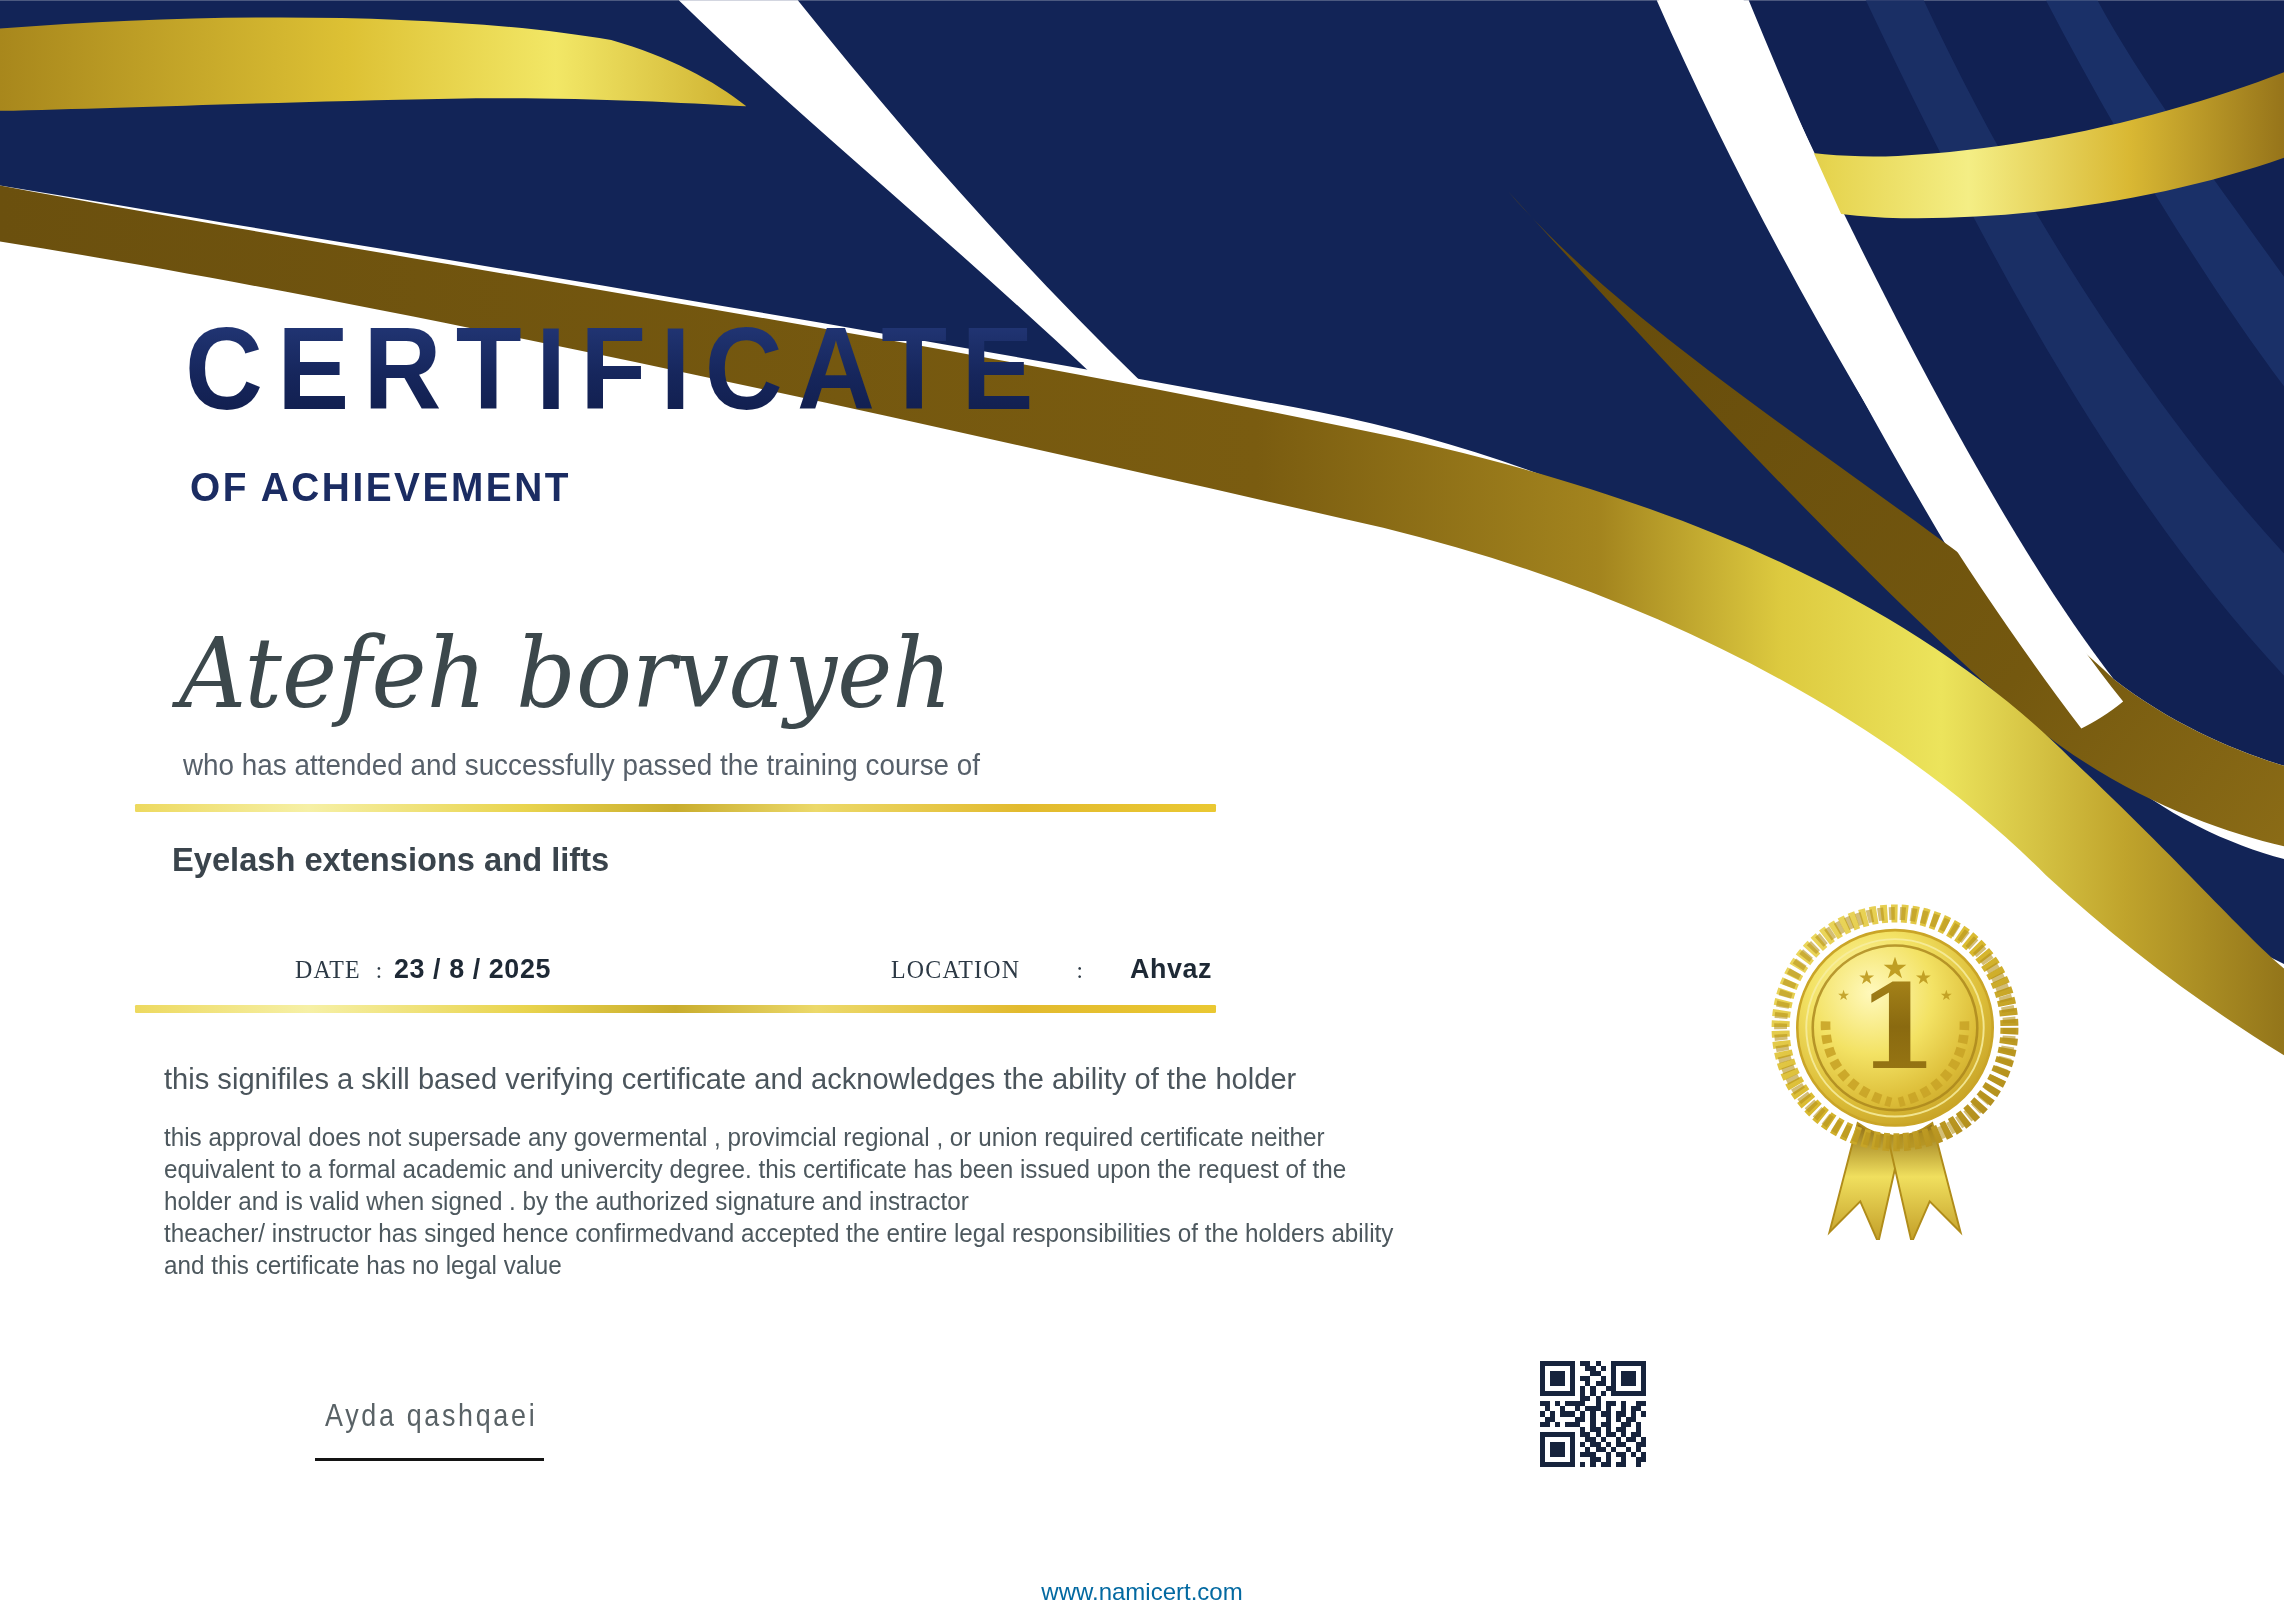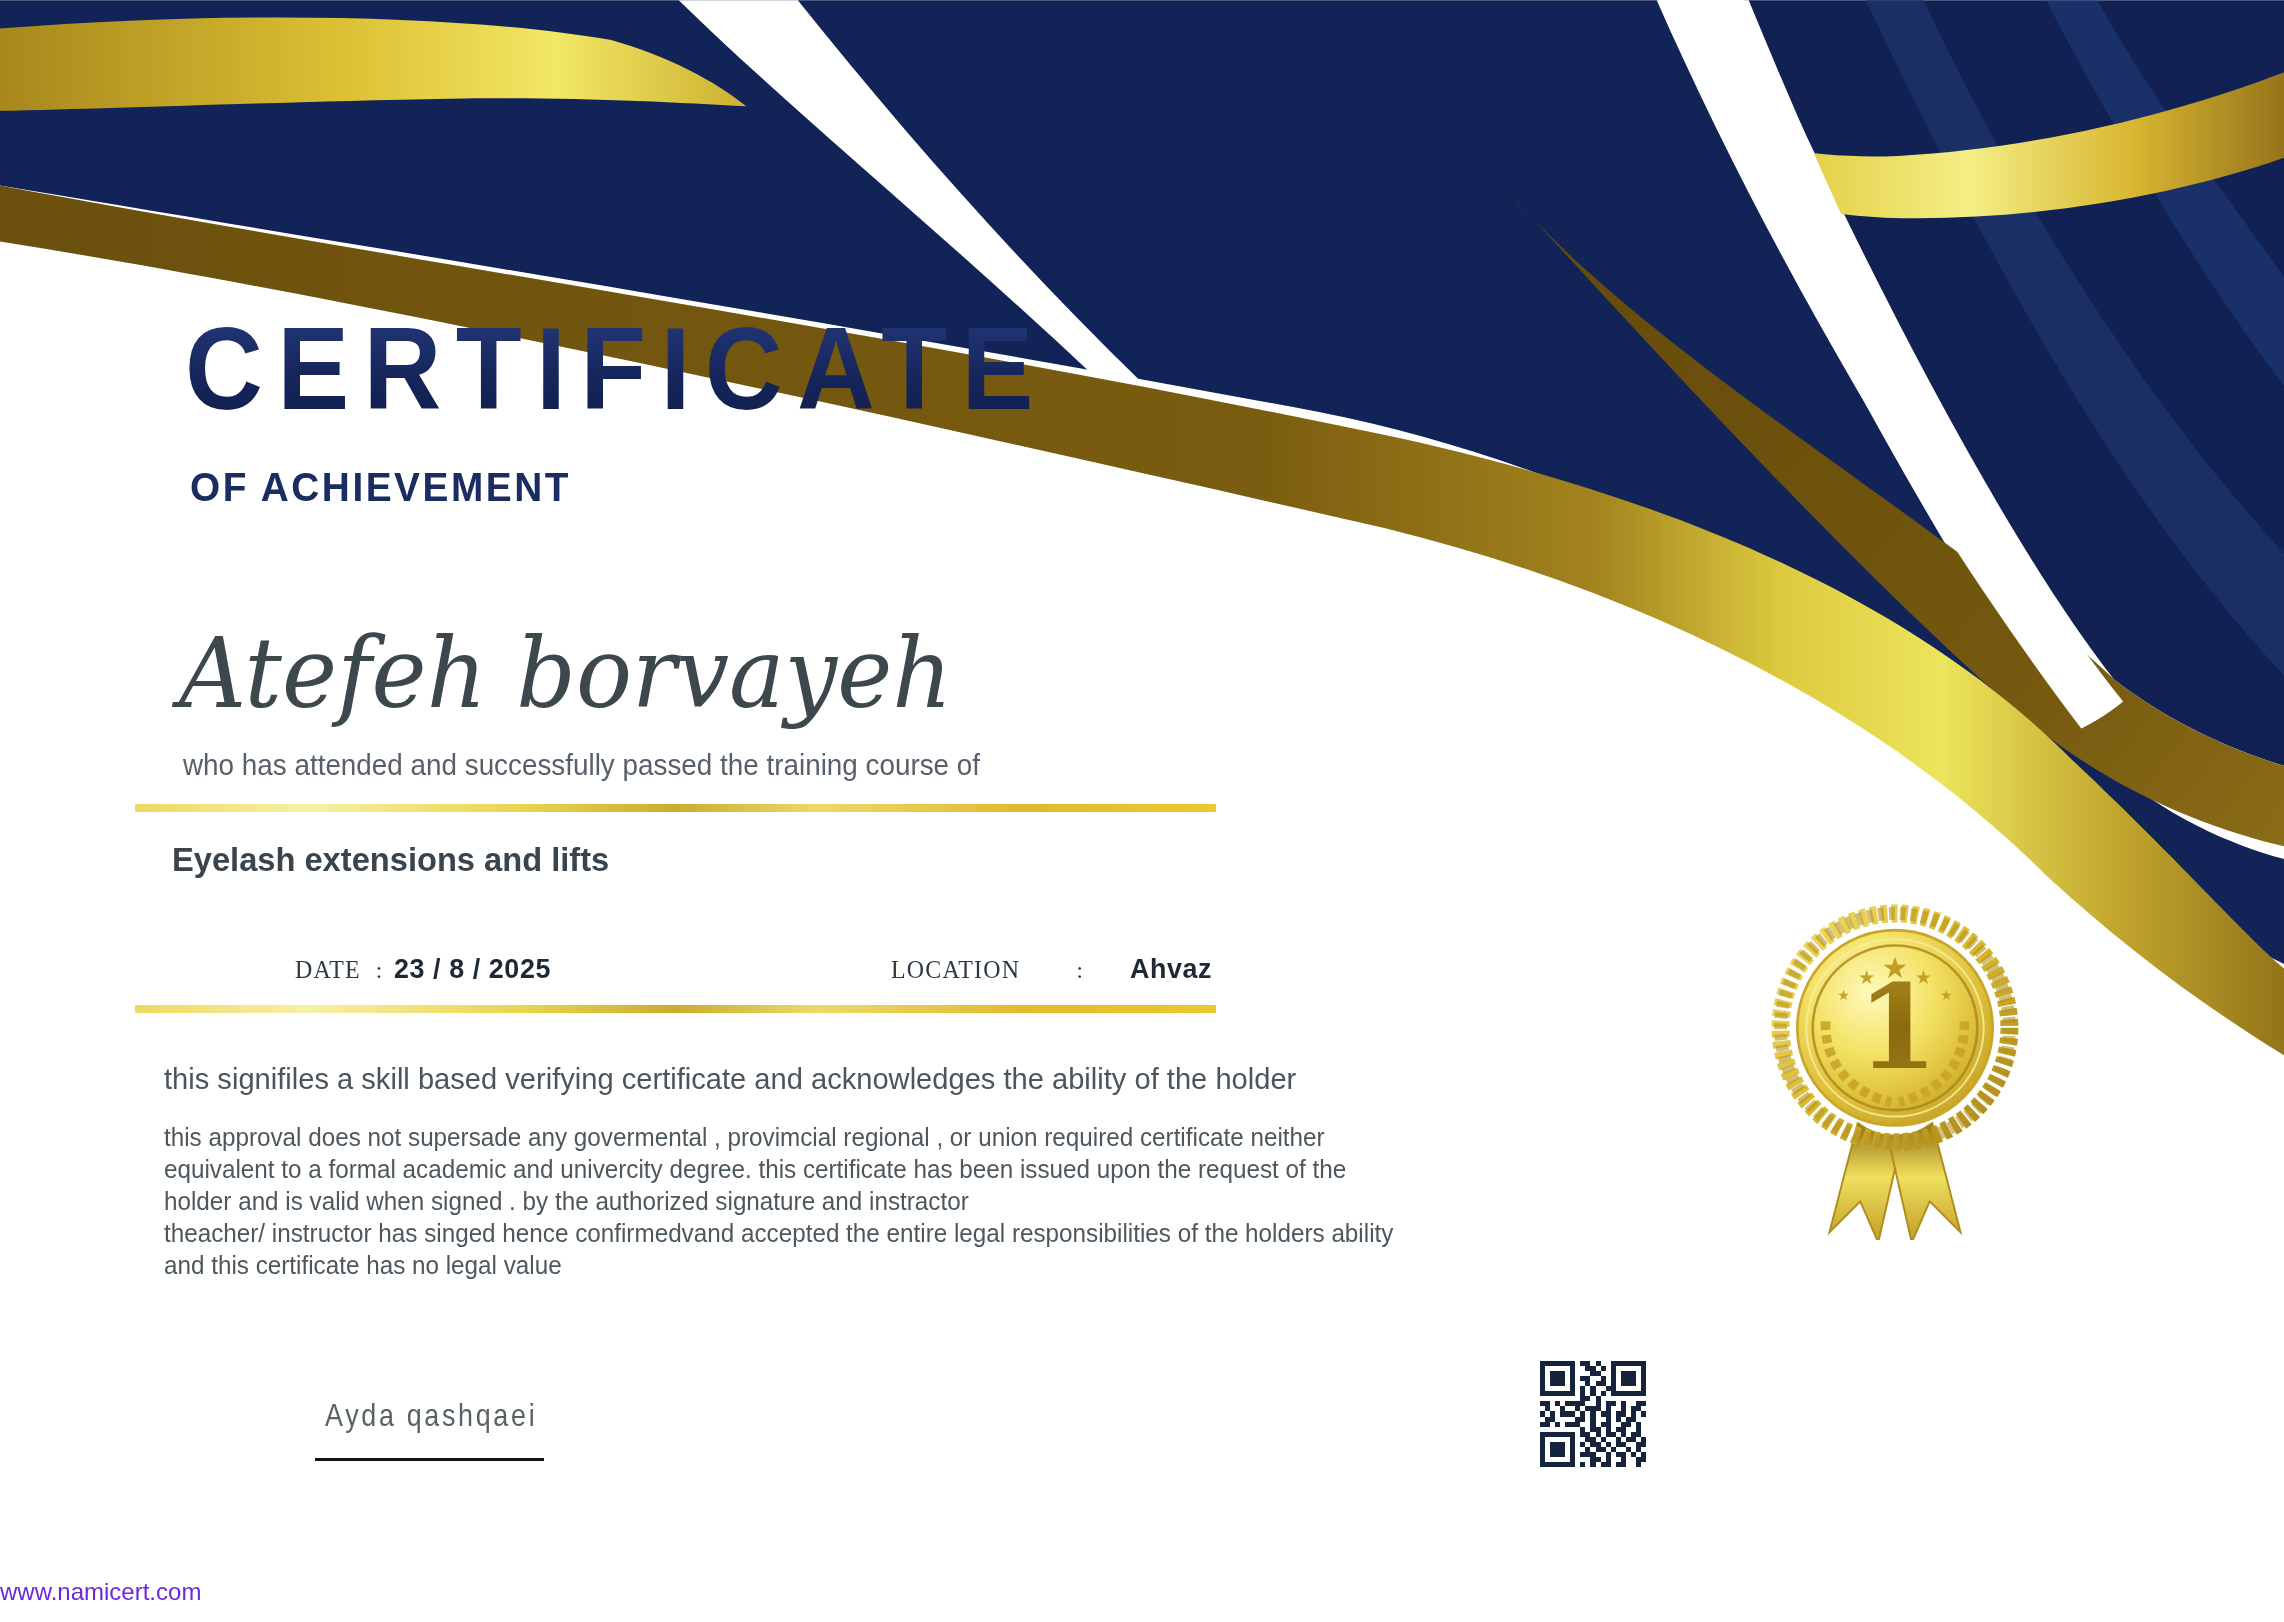--- a/index.html
+++ b/index.html
@@ -55,21 +55,21 @@
   .para{
     left:164px;top:1121px;font-size:25px;color:#4d585e;line-height:32px;
     white-space:nowrap;transform:scaleX(.97);
   }
   .sig-name{
     left:325px;top:1397px;font-size:32px;color:#596266;letter-spacing:3.2px;
     white-space:nowrap;transform:scaleX(.84);transform-origin:left top;
   }
   .sig-line{left:315px;top:1458px;width:229px;height:3.2px;background:#141414;}
   .url{
-    left:0;top:1578px;width:100%;text-align:left;font-size:24px;color:#6d28d9;
+    left:0;top:1578px;width:100%;text-align:center;font-size:24px;color:#0369a1;
   }
   
   .qr{
     left:1540px;top:1361px;width:106px;height:106px;
     display:grid;grid-template-columns:repeat(21,1fr);grid-template-rows:repeat(21,1fr);
     background:#ffffff;
   }
   .qr div.on{background:#16233c;}
   .qr div.off{background:transparent;}
   

